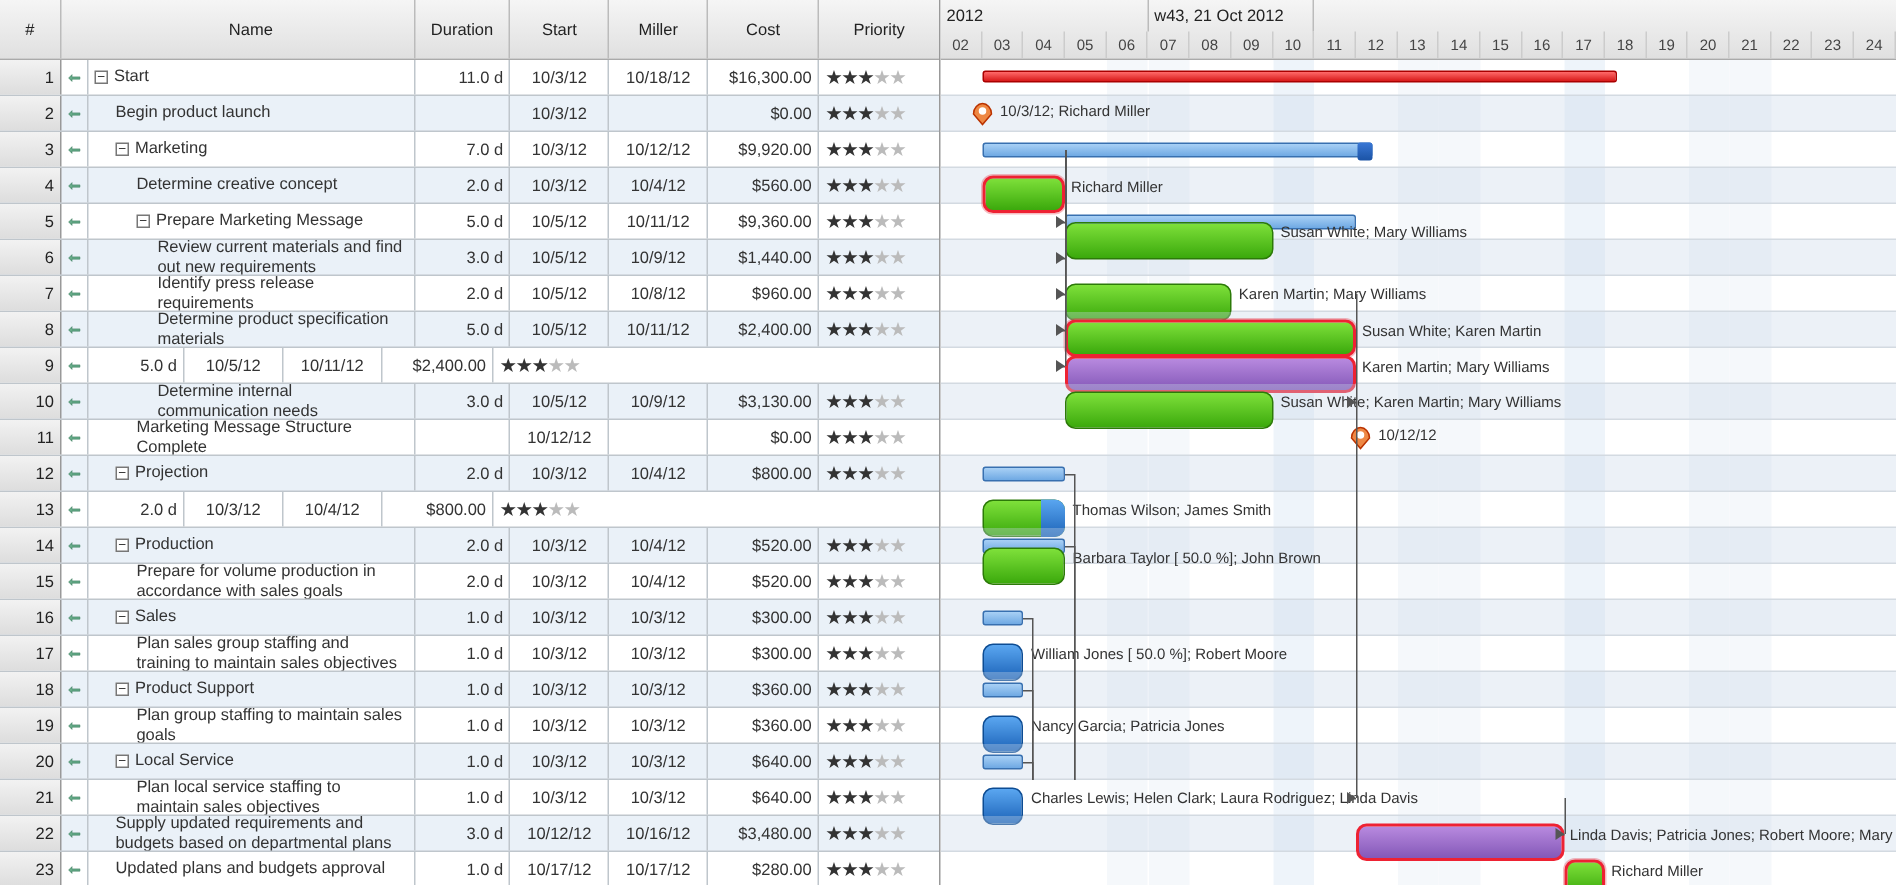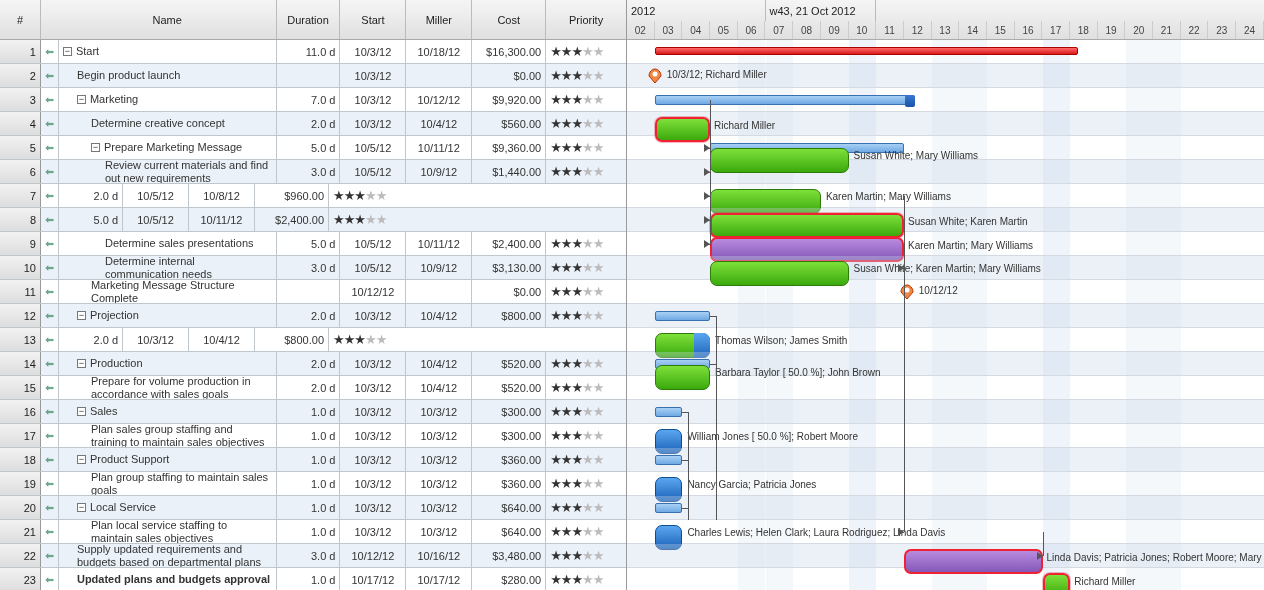--- a/index.html
+++ b/index.html
@@ -233,63 +233,68 @@
             <span class="star-off">★</span>
           </div>
         </div>
         <div class="grid-row">
           <div class="c num">7</div>
           <div class="c ico row-ico">
             <svg viewBox="0 0 12 12">
               <path d="M1 6 L4 3 L4 5 L11 5 L11 7 L4 7 L4 9 Z" fill="#6a8" stroke="#375" stroke-width="0.5"></path>
             </svg>
           </div>
+          <div class="c name">
+            <div class="tree" style="padding-left: 42px;">
+              <span class="task-name">Identify press release requirements</span>
+            </div>
+          </div>
           <div class="c dur">2.0 d</div>
           <div class="c start">10/5/12</div>
           <div class="c finish">10/8/12</div>
           <div class="c cost">$960.00</div>
           <div class="c prio">
             <span class="star-on">★</span>
             <span class="star-on">★</span>
             <span class="star-on">★</span>
             <span class="star-off">★</span>
             <span class="star-off">★</span>
           </div>
         </div>
         <div class="grid-row alt">
           <div class="c num">8</div>
           <div class="c ico row-ico">
             <svg viewBox="0 0 12 12">
               <path d="M1 6 L4 3 L4 5 L11 5 L11 7 L4 7 L4 9 Z" fill="#6a8" stroke="#375" stroke-width="0.5"></path>
             </svg>
           </div>
+          <div class="c name">
+            <div class="tree" style="padding-left: 42px;">
+              <span class="task-name">Determine product specification materials</span>
+            </div>
+          </div>
           <div class="c dur">5.0 d</div>
           <div class="c start">10/5/12</div>
           <div class="c finish">10/11/12</div>
           <div class="c cost">$2,400.00</div>
           <div class="c prio">
             <span class="star-on">★</span>
             <span class="star-on">★</span>
             <span class="star-on">★</span>
             <span class="star-off">★</span>
             <span class="star-off">★</span>
           </div>
         </div>
         <div class="grid-row">
           <div class="c num">9</div>
           <div class="c ico row-ico">
             <svg viewBox="0 0 12 12">
               <path d="M1 6 L4 3 L4 5 L11 5 L11 7 L4 7 L4 9 Z" fill="#6a8" stroke="#375" stroke-width="0.5"></path>
             </svg>
           </div>
-          <div class="c name">
-            <div class="tree" style="padding-left: 42px;">
-              <span class="task-name">Determine sales presentations</span>
-            </div>
-          </div>
           <div class="c dur">5.0 d</div>
           <div class="c start">10/5/12</div>
           <div class="c finish">10/11/12</div>
           <div class="c cost">$2,400.00</div>
           <div class="c prio">
             <span class="star-on">★</span>
             <span class="star-on">★</span>
             <span class="star-on">★</span>
             <span class="star-off">★</span>
             <span class="star-off">★</span>
@@ -608,21 +613,21 @@
           </div>
         </div>
         <div class="grid-row">
           <div class="c num">23</div>
           <div class="c ico row-ico">
             <svg viewBox="0 0 12 12">
               <path d="M1 6 L4 3 L4 5 L11 5 L11 7 L4 7 L4 9 Z" fill="#6a8" stroke="#375" stroke-width="0.5"></path>
             </svg>
           </div>
           <div class="c name">
-            <div class="tree" style="padding-left: 14px; font-weight: bold;">
+            <div class="tree" style="padding-left: 14px;">
               <span class="task-name">Updated plans and budgets approval</span>
             </div>
           </div>
           <div class="c dur">1.0 d</div>
           <div class="c start">10/17/12</div>
           <div class="c finish">10/17/12</div>
           <div class="c cost">$280.00</div>
           <div class="c prio">
             <span class="star-on">★</span>
             <span class="star-on">★</span>

